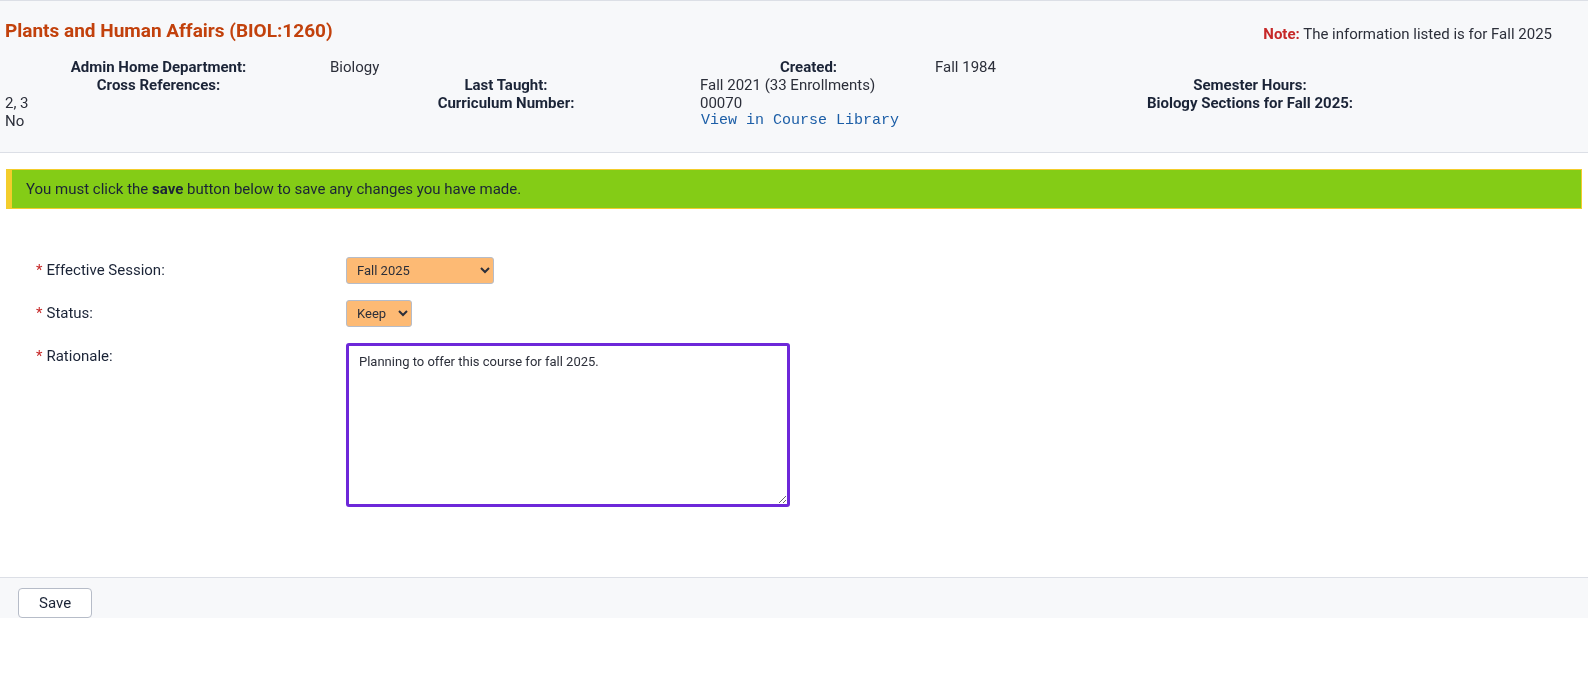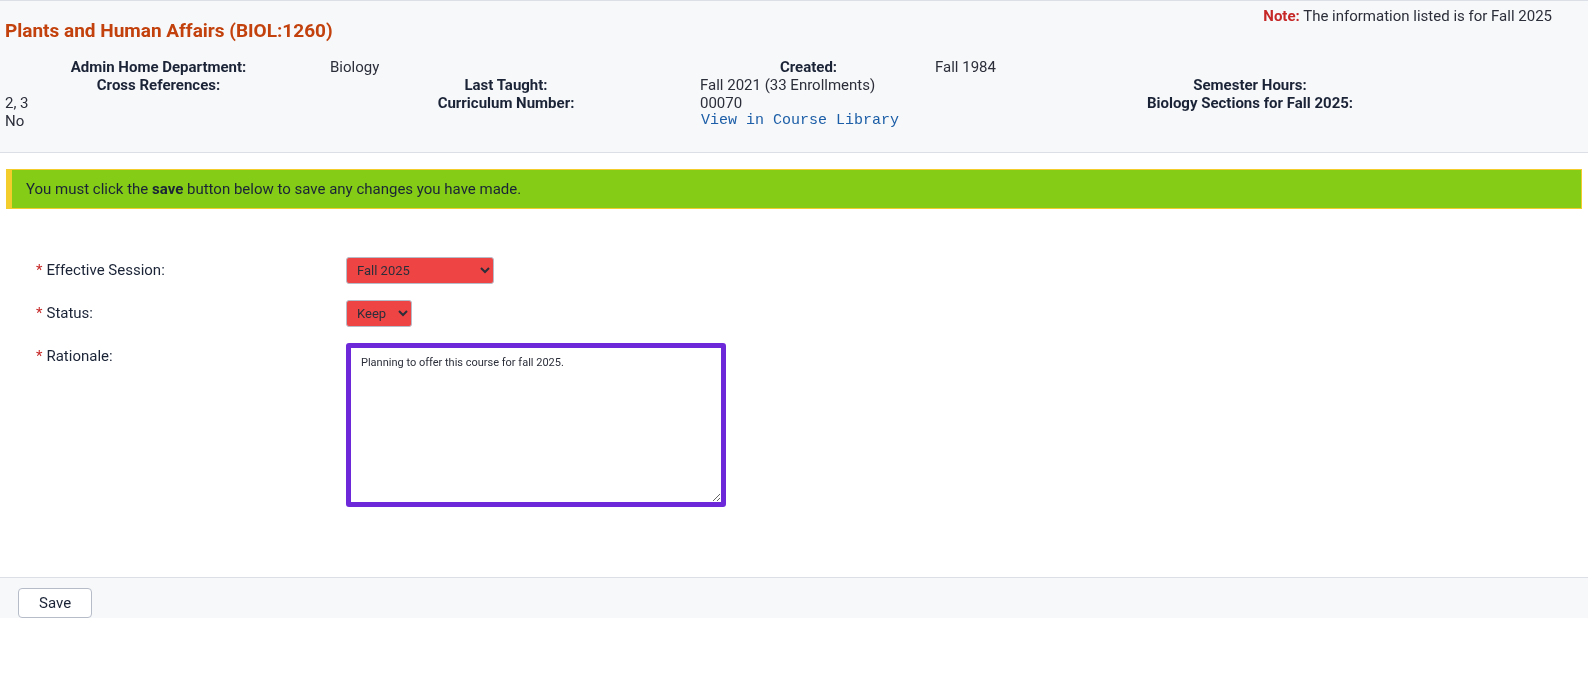--- a/index.html
+++ b/index.html
@@ -15,21 +15,21 @@
     }
     .header-panel {
       background: #f7f8fa;
       border-top: 1px solid #dcdfe6;
       border-bottom: 1px solid #dcdfe6;
       padding: 18px 5px 22px 5px;
       position: relative;
     }
     .note-text {
       position: absolute;
-      top: 6px;
+      top: 24px;
       right: 36px;
       font-size: 15px;
     }
     .note-label {
       color: #c62828;
       font-weight: 700;
     }
     .note-body {
       color: #2c2f3a;
     }
@@ -95,36 +95,36 @@
     }
     .form-control {
       flex: 0 0 auto;
     }
     select {
       font-family: inherit;
       font-size: 13px;
       padding: 4px 6px;
       border: 1px solid #b6bcc8;
       border-radius: 3px;
-      background: #ef4444;
+      background: #fdba74;
       color: #2c2f3a;
     }
     .select-session {
       width: 148px;
     }
     .select-status {
       width: 66px;
     }
     textarea {
       font-family: inherit;
-      font-size: 11px;
+      font-size: 13px;
       padding: 8px 10px;
-      border: 5px solid #6d28d9;
+      border: 3px solid #6d28d9;
       border-radius: 3px;
-      width: 380px;
+      width: 444px;
       height: 164px;
       resize: both;
       color: #2c2f3a;
     }
     .footer-panel {
       background: #f7f8fa;
       border-top: 1px solid #dcdfe6;
       padding: 10px 18px 0 18px;
     }
     .save-button {

